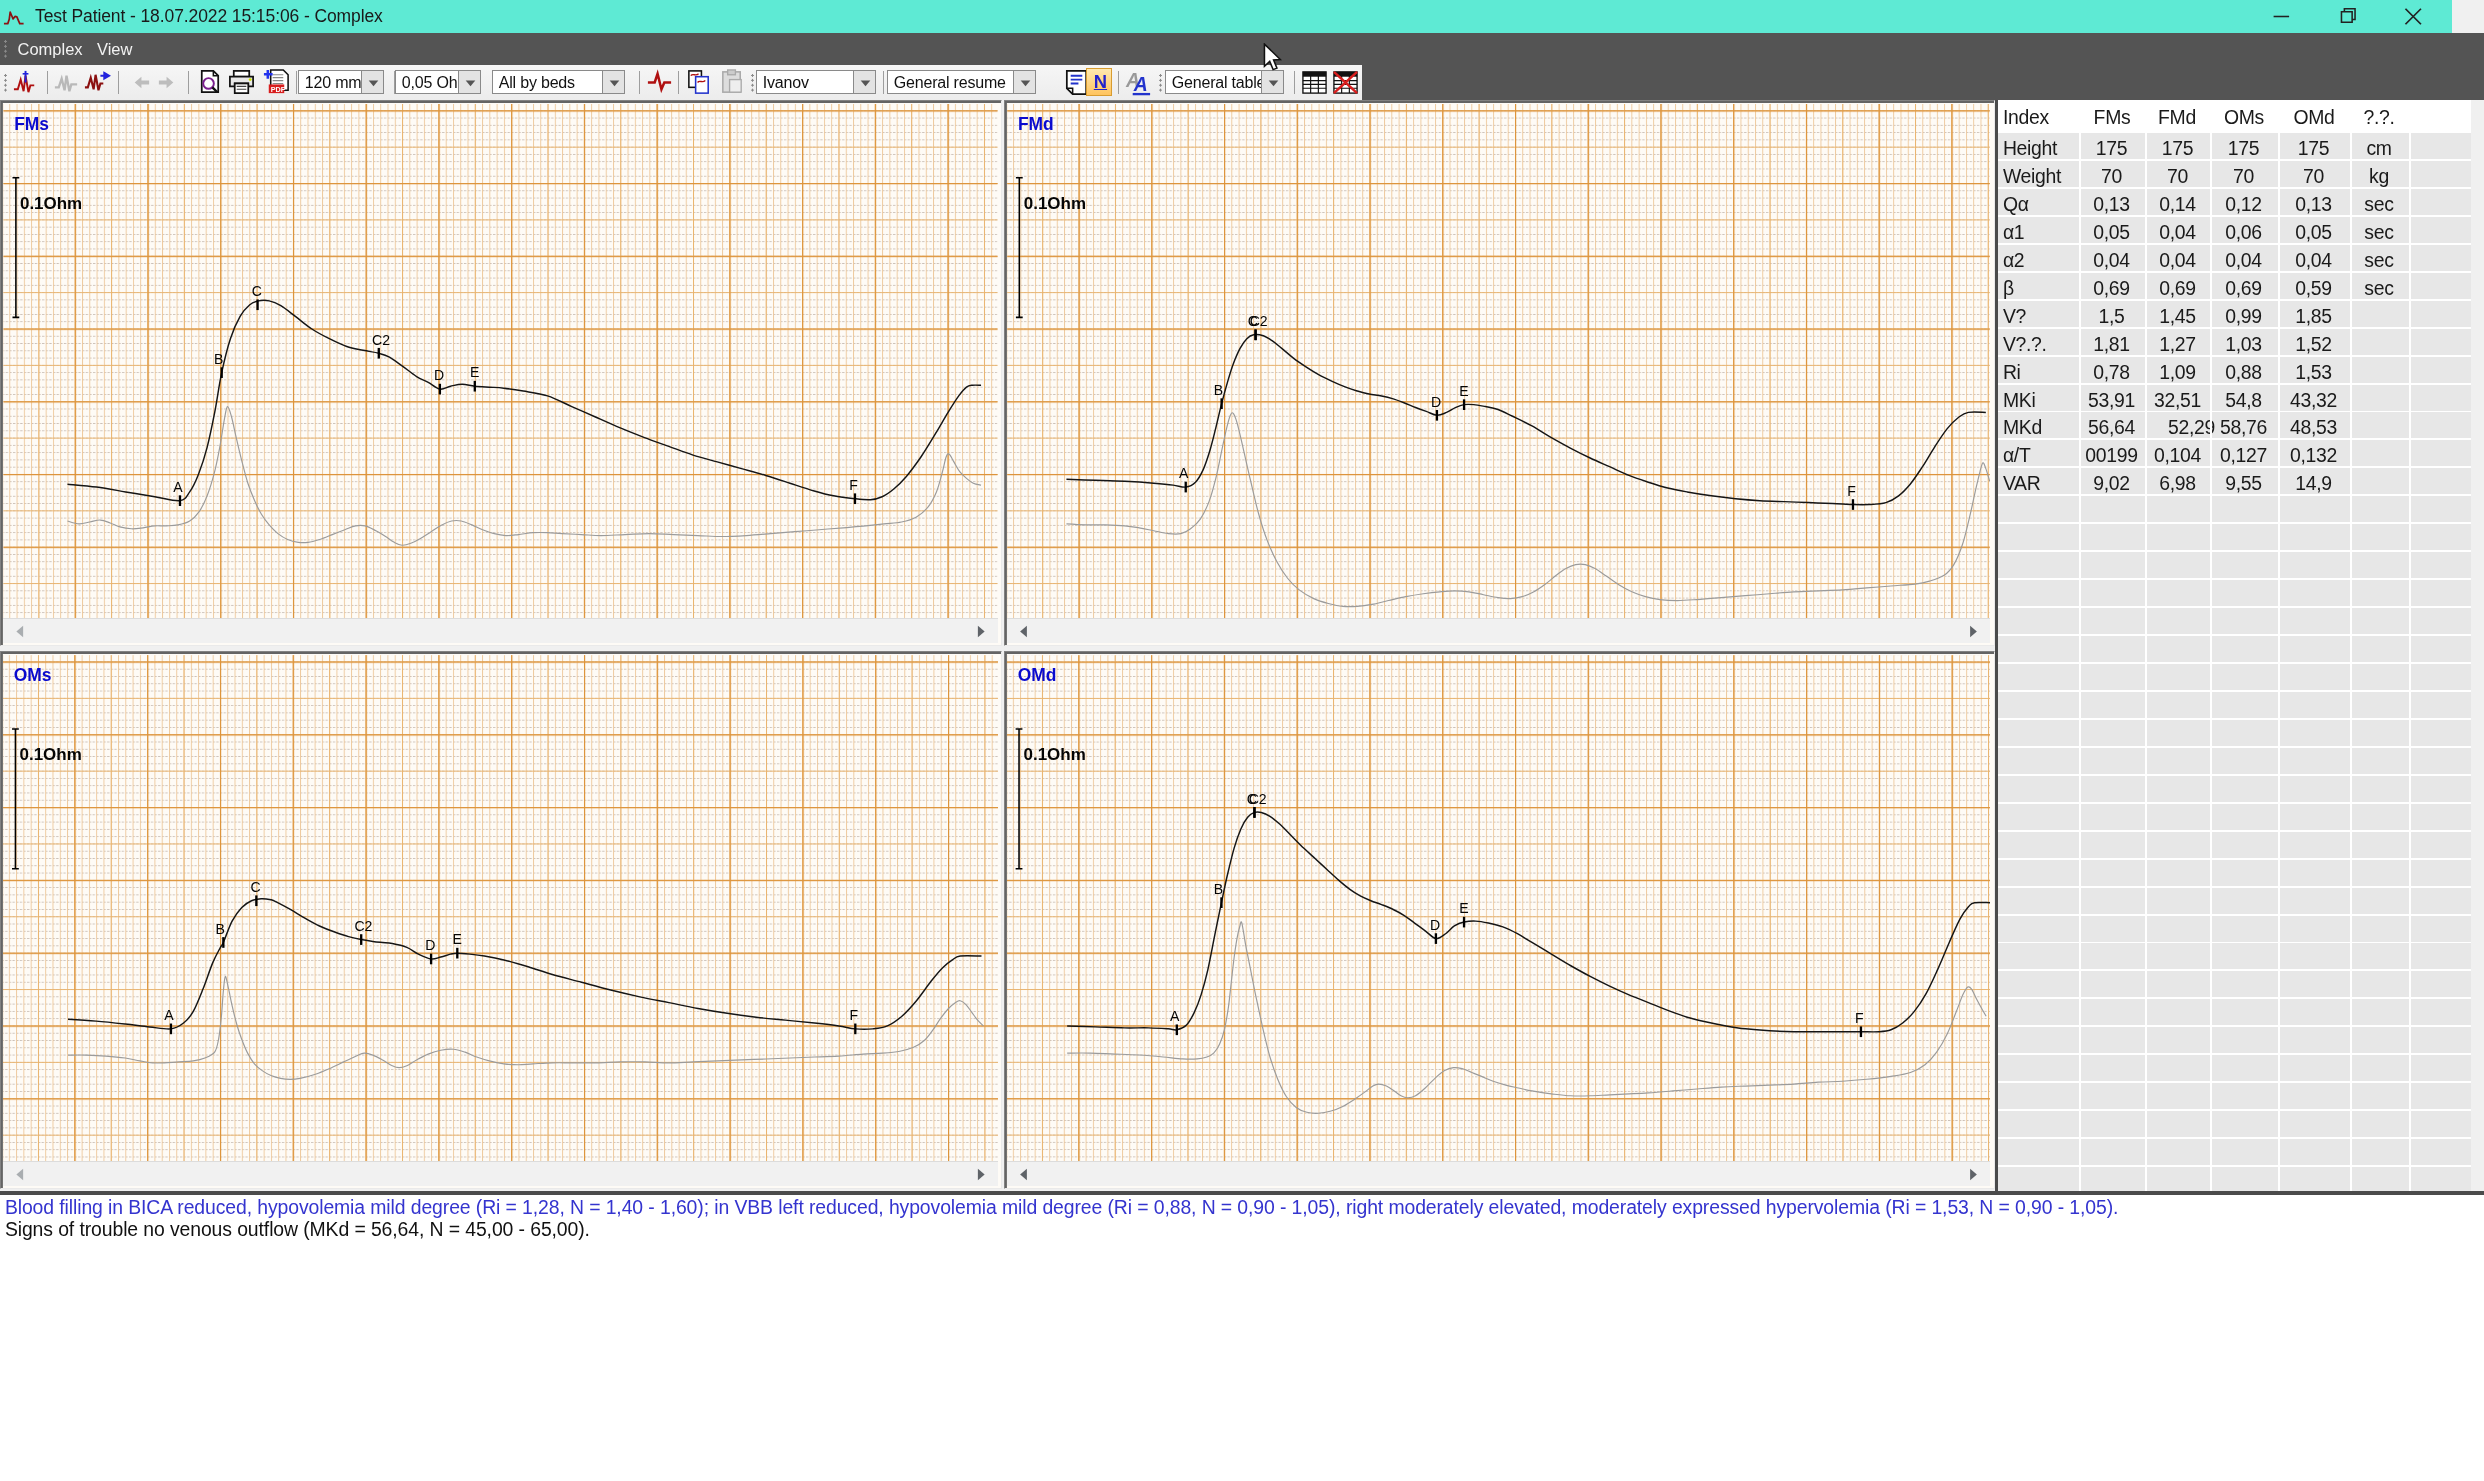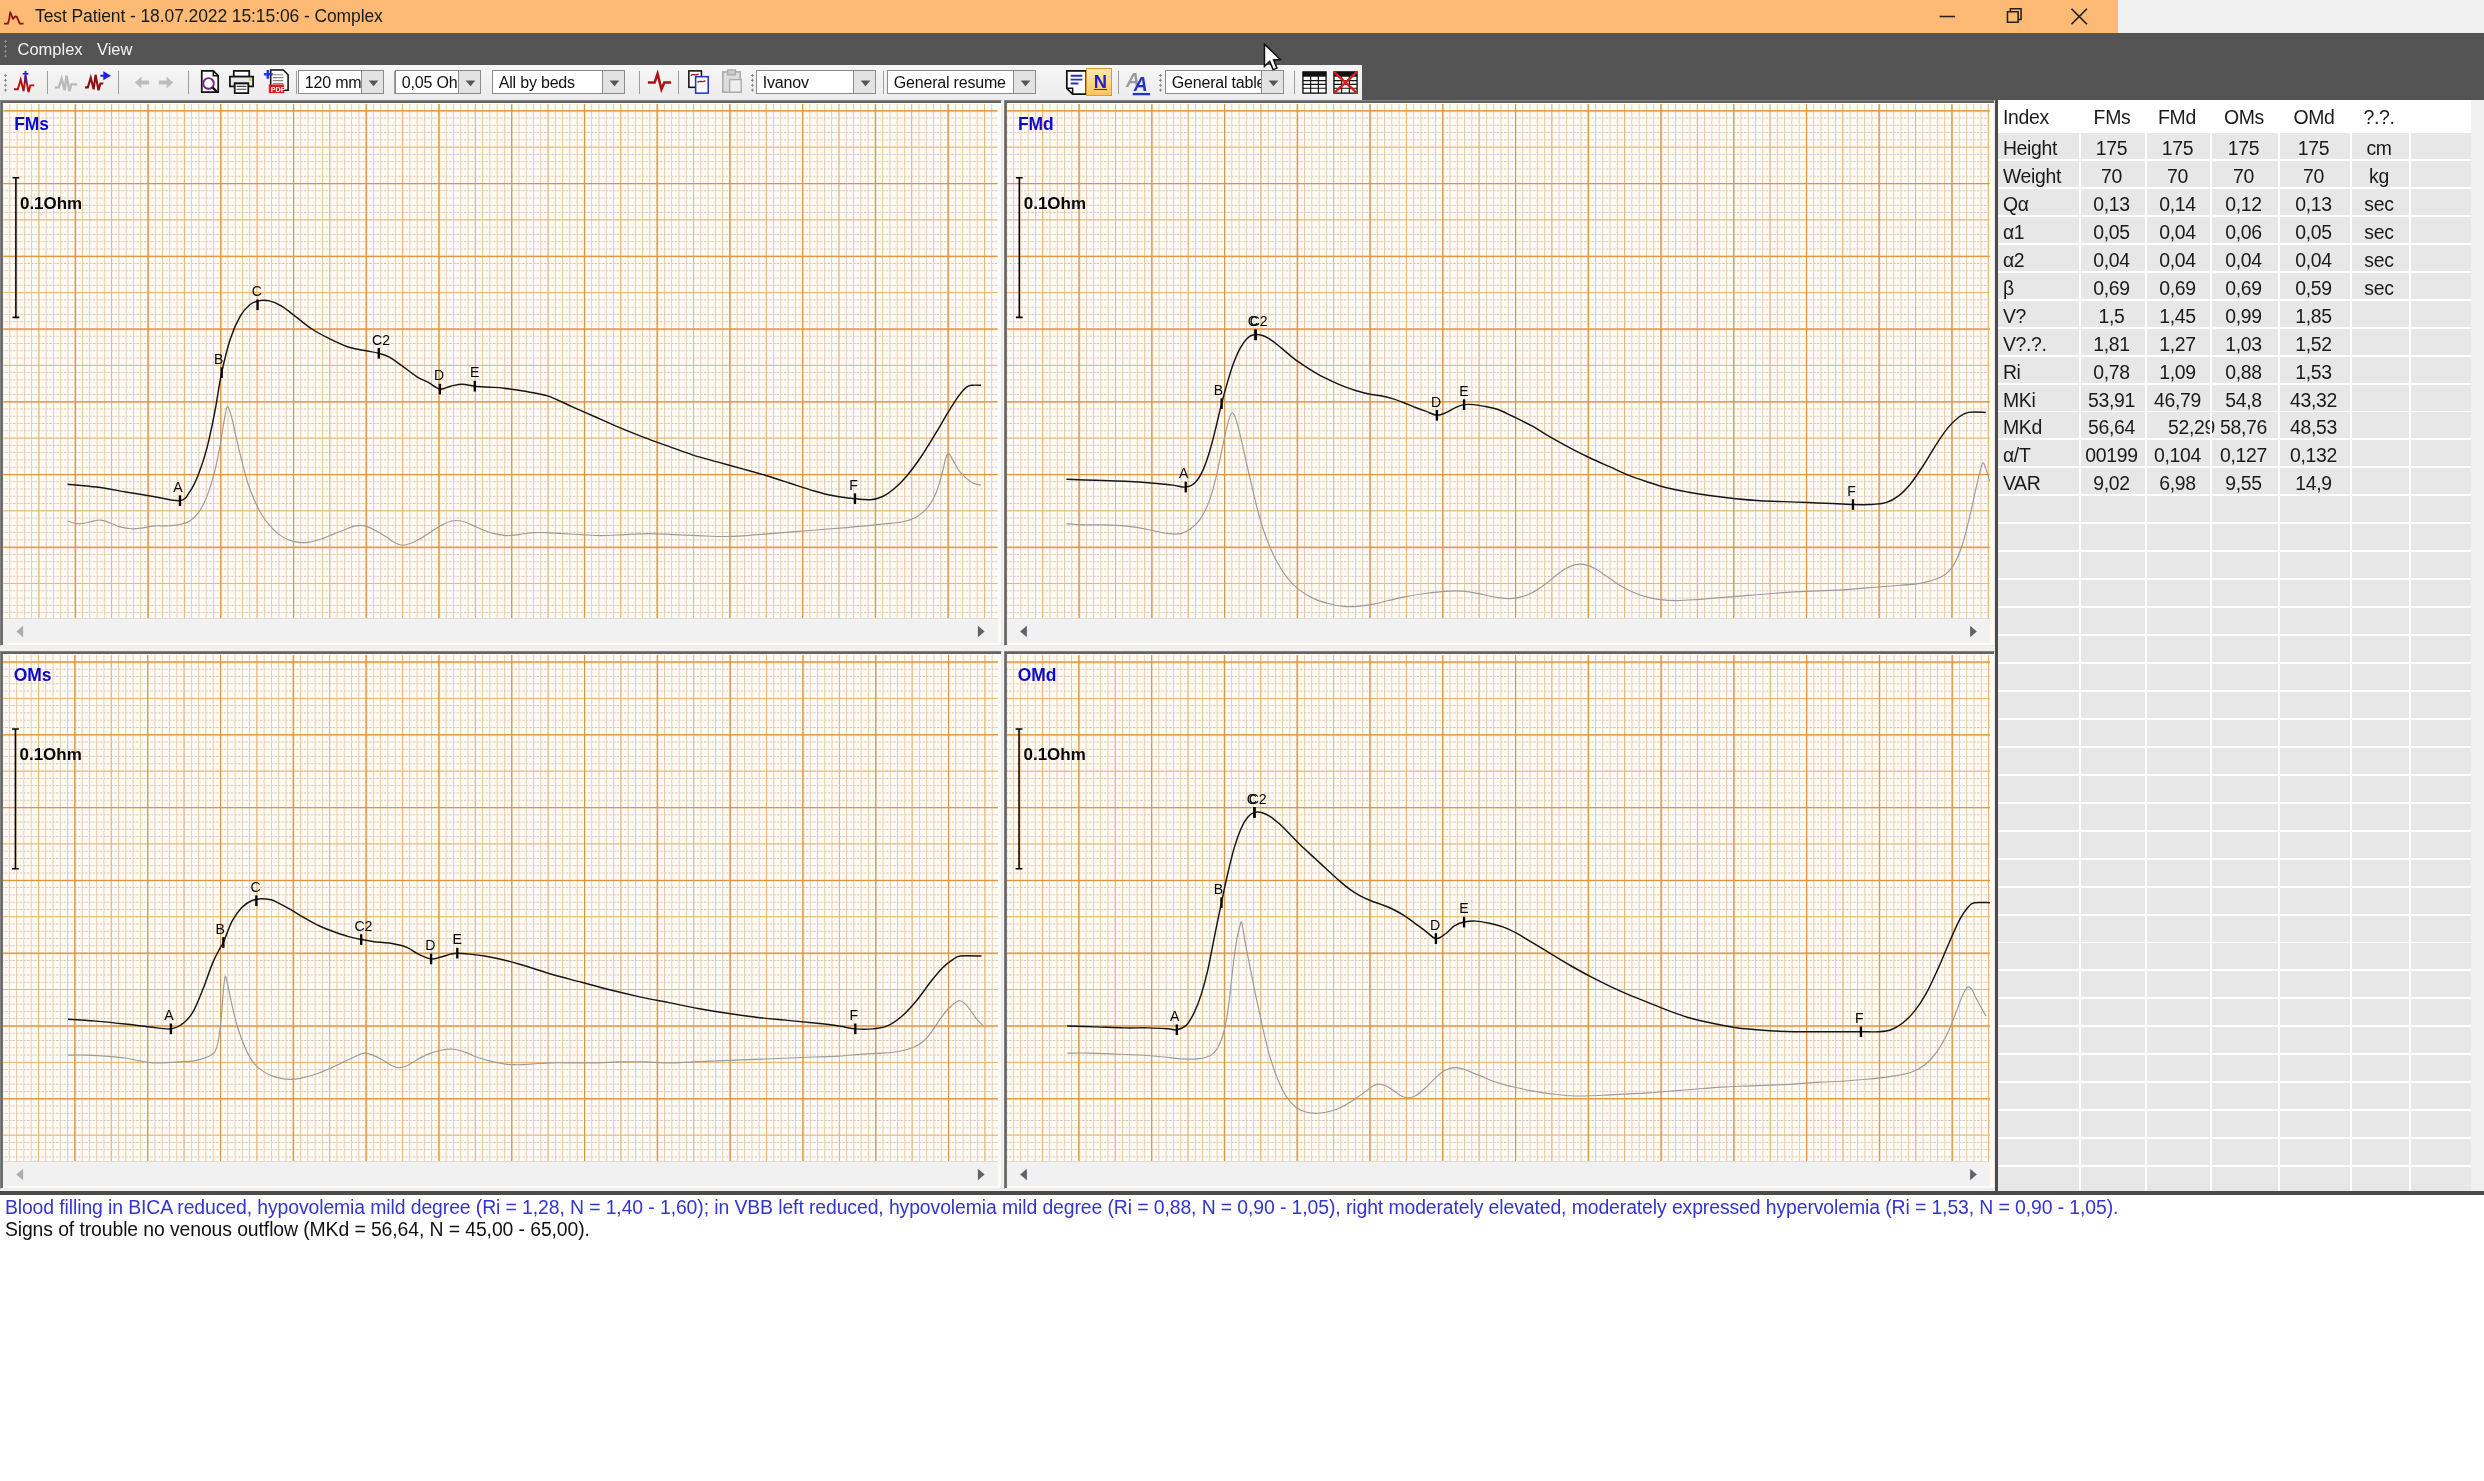--- a/index.html
+++ b/index.html
@@ -1,16 +1,16 @@
 <!DOCTYPE html>
 <html><head><meta charset="utf-8"><title>Complex</title><style>
 *{margin:0;padding:0;box-sizing:border-box}
 html,body{width:2484px;height:1482px;overflow:hidden}
 body{font-family:"Liberation Sans",sans-serif;background:#f0f0f0;position:relative}
-#titlebar{position:absolute;left:0;top:0;width:2118px;height:33px;background:#fdba74}
+#titlebar{position:absolute;left:0;top:0;width:2452px;height:33px;background:#5eead4}
 #appicon{position:absolute;left:2.9px;top:3.9px}
 #titletext{position:absolute;left:35px;top:5.8px;font-size:17.5px;letter-spacing:-0.1px;color:#1a1a1a;white-space:nowrap}
 #winbtns{position:absolute;right:0;top:0}
 #menubar{position:absolute;left:0;top:33px;width:2484px;height:32px;background:#545454}
 #menubar span{position:absolute;top:6.8px;font-size:16.5px;color:#f2f2f2}
 #toolbar{position:absolute;left:0;top:65px;width:2484px;height:35px;background:#545454}
 #tbband{position:absolute;left:0;top:0;width:1362px;height:35px;background:linear-gradient(#f6f6f6,#ececec)}
 .ticon{position:absolute;top:2.9px}
 .tsp{position:absolute;top:5.8px;width:1px;height:23px;background:#9e9e9e}
 .grip{position:absolute;top:7.8px;width:2.9px;height:19.4px;background-image:radial-gradient(circle,#8a8a8a 1px,transparent 1.2px);background-size:2.9px 4.9px}
@@ -431,21 +431,21 @@
     <div class="trow" style="top:257px;height:26px">
       <span class="tl" style="left:4.9px">Ri</span>
       <span class="tc" style="left:70px;width:87px">0,78</span>
       <span class="tc" style="left:136px;width:87px">1,09</span>
       <span class="tc" style="left:202px;width:87px">0,88</span>
       <span class="tc" style="left:272px;width:87px">1,53</span>
     </div>
     <div class="trow" style="top:285px;height:26px">
       <span class="tl" style="left:4.9px">MKi</span>
       <span class="tc" style="left:70px;width:87px">53,91</span>
-      <span class="tc" style="left:136px;width:87px">46,79</span>
+      <span class="tc" style="left:136px;width:87px">32,51</span>
       <span class="tc" style="left:202px;width:87px">54,8</span>
       <span class="tc" style="left:272px;width:87px">43,32</span>
     </div>
     <div class="trow" style="top:312px;height:26px">
       <span class="tl" style="left:4.9px">MKd</span>
       <span class="tc" style="left:70px;width:87px">56,64</span>
       <span class="tc" style="left:150px;width:87px">52,29</span>
       <span class="tc" style="left:202px;width:87px">58,76</span>
       <span class="tc" style="left:272px;width:87px">48,53</span>
     </div>

